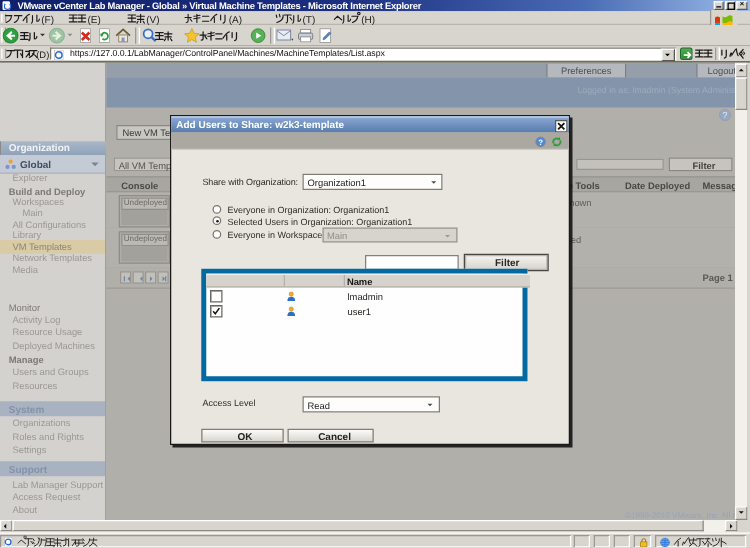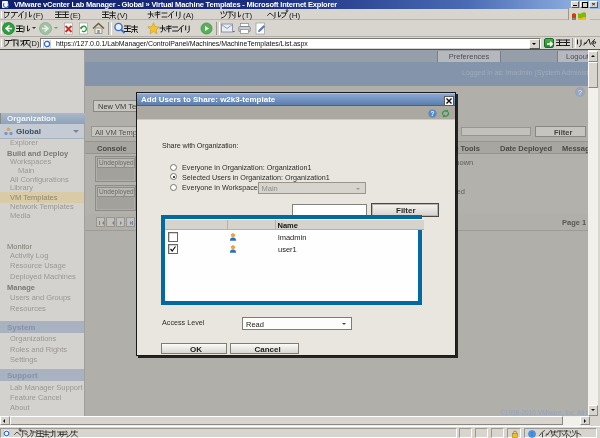--- a/index.html
+++ b/index.html
@@ -241,21 +241,21 @@
         <div class="tx" style="left:10px;top:250px;height:10px;line-height:10px;font-size:7.5px;color:#9b9893">Activity Log</div>
         <div class="tx" style="left:10px;top:260px;height:10px;line-height:10px;font-size:7.5px;color:#9b9893">Resource Usage</div>
         <div class="tx" style="left:10px;top:271px;height:10px;line-height:10px;font-size:7.5px;color:#9b9893">Deployed Machines</div>
         <div class="tx" style="left:7px;top:282px;height:10px;line-height:10px;font-size:7.5px;font-weight:bold;color:#7c7974">Manage</div>
         <div class="tx" style="left:10px;top:292px;height:10px;line-height:10px;font-size:7.5px;color:#9b9893">Users and Groups</div>
         <div class="tx" style="left:10px;top:302.5px;height:10px;line-height:10px;font-size:7.5px;color:#9b9893">Resources</div>
         <div class="tx" style="left:10px;top:333px;height:10px;line-height:10px;font-size:7.5px;color:#9b9893">Organizations</div>
         <div class="tx" style="left:10px;top:343.5px;height:10px;line-height:10px;font-size:7.5px;color:#9b9893">Roles and Rights</div>
         <div class="tx" style="left:10px;top:354px;height:10px;line-height:10px;font-size:7.5px;color:#9b9893">Settings</div>
         <div class="tx" style="left:10px;top:381.5px;height:10px;line-height:10px;font-size:7.5px;color:#9b9893">Lab Manager Support</div>
-        <div class="tx" style="left:10px;top:391.5px;height:10px;line-height:10px;font-size:7.5px;color:#9b9893">Feature Cancel</div>
+        <div class="tx" style="left:10px;top:391.5px;height:10px;line-height:10px;font-size:7.5px;color:#9b9893">Access Request</div>
         <div class="tx" style="left:10px;top:402px;height:10px;line-height:10px;font-size:7.5px;color:#9b9893">About</div>
       </div>
  </div>
 
  <div class="ab" style="left:85px;top:0;width:503px;height:366px;background:#b1afa9;overflow:hidden">
 
   <div class="ab" style="left:0;top:0;width:503px;height:12px;background:#959ea9">
    <div class="ab" style="left:352px;top:1px;width:62px;height:11px;background:#b5b8bc;border-left:1px solid #767e88;border-right:1px solid #767e88;
      font-size:7.5px;color:#4a5058;text-align:center;line-height:11px">Preferences</div>
    <div class="ab" style="left:472px;top:1px;width:31px;height:11px;background:#b5b8bc;border-left:1px solid #767e88;
@@ -367,20 +367,24 @@
   </svg>
   <svg class="ab" style="left:304px;top:2.5px" width="9" height="9" viewBox="0 0 10 10">
    <path d="M2,6.4 a3.2,3.2 0 0 1 5.3,-3.4" fill="none" stroke="#2f9e3f" stroke-width="1.5"></path>
    <path d="M8,3.6 a3.2,3.2 0 0 1 -5.3,3.4" fill="none" stroke="#2f9e3f" stroke-width="1.5"></path>
    <path d="M7.6,0.6 l0.5,3 l-3,-0.5 z" fill="#2f9e3f"></path>
    <path d="M2.4,9.4 l-0.5,-3 l3,0.5 z" fill="#2f9e3f"></path>
   </svg>
  </div>
 
  <div class="tx" style="left:25px;top:48px;font-size:7.2px;color:#2e2c28;letter-spacing:-0.1px">Share with Organization:</div>
+ <div class="ab" style="left:105px;top:46px;width:112px;height:12.5px;background:#fdfdfc;border:1px solid #807c74;box-sizing:border-box">
+  <div class="tx" style="left:3px;top:1.5px;font-size:7.5px;color:#1c1c1a">Organization1</div>
+  <div class="ab" style="right:4px;top:4.5px;width:0;height:0;border:2.5px solid transparent;border-top-color:#4a4a46;border-bottom-width:0"></div>
+ </div>
 
  <div class="ab" style="left:33px;top:70.5px;width:7px;height:7px;border:1px solid #7a766e;border-radius:50%;background:#fff;box-sizing:border-box"></div>
  <div class="ab" style="left:33px;top:80px;width:7px;height:7px;border:1px solid #7a766e;border-radius:50%;background:#fff;box-sizing:border-box">
   <div class="ab" style="left:1.5px;top:1.5px;width:2px;height:2px;background:#111;border-radius:50%"></div>
     </div>
  <div class="ab" style="left:33px;top:90.5px;width:7px;height:7px;border:1px solid #7a766e;border-radius:50%;background:#fff;box-sizing:border-box"></div>
  <div class="tx" style="left:45px;top:70px;font-size:7.2px;color:#2e2c28">Everyone in Organization: Organization1</div>
  <div class="tx" style="left:45px;top:79.5px;font-size:7.2px;color:#2e2c28">Selected Users in Organization: Organization1</div>
  <div class="tx" style="left:45px;top:90px;font-size:7.2px;color:#2e2c28">Everyone in Workspace:</div>
  <div class="ab" style="left:120.5px;top:89px;width:108px;height:11.5px;background:#d7d4cd;border:1px solid #9a968e;box-sizing:border-box">

